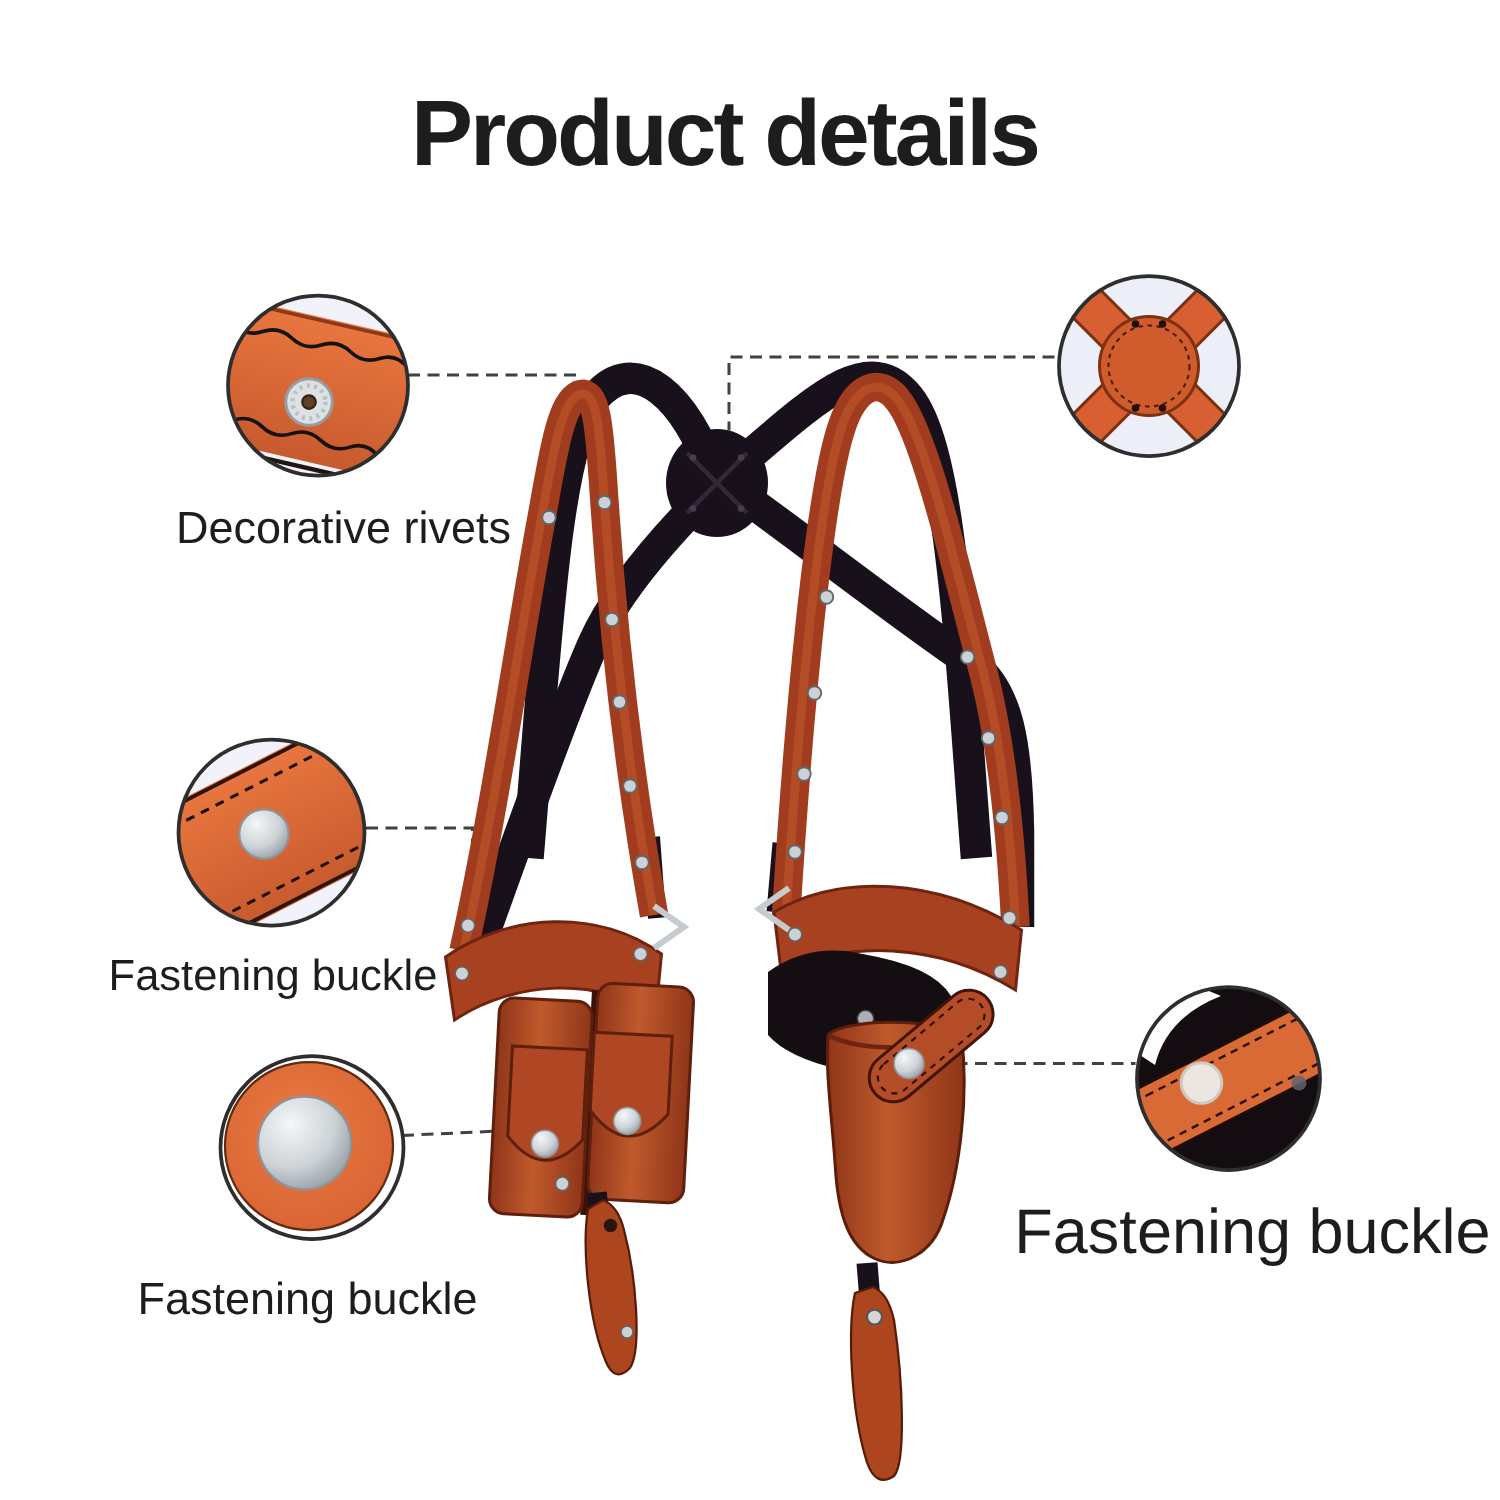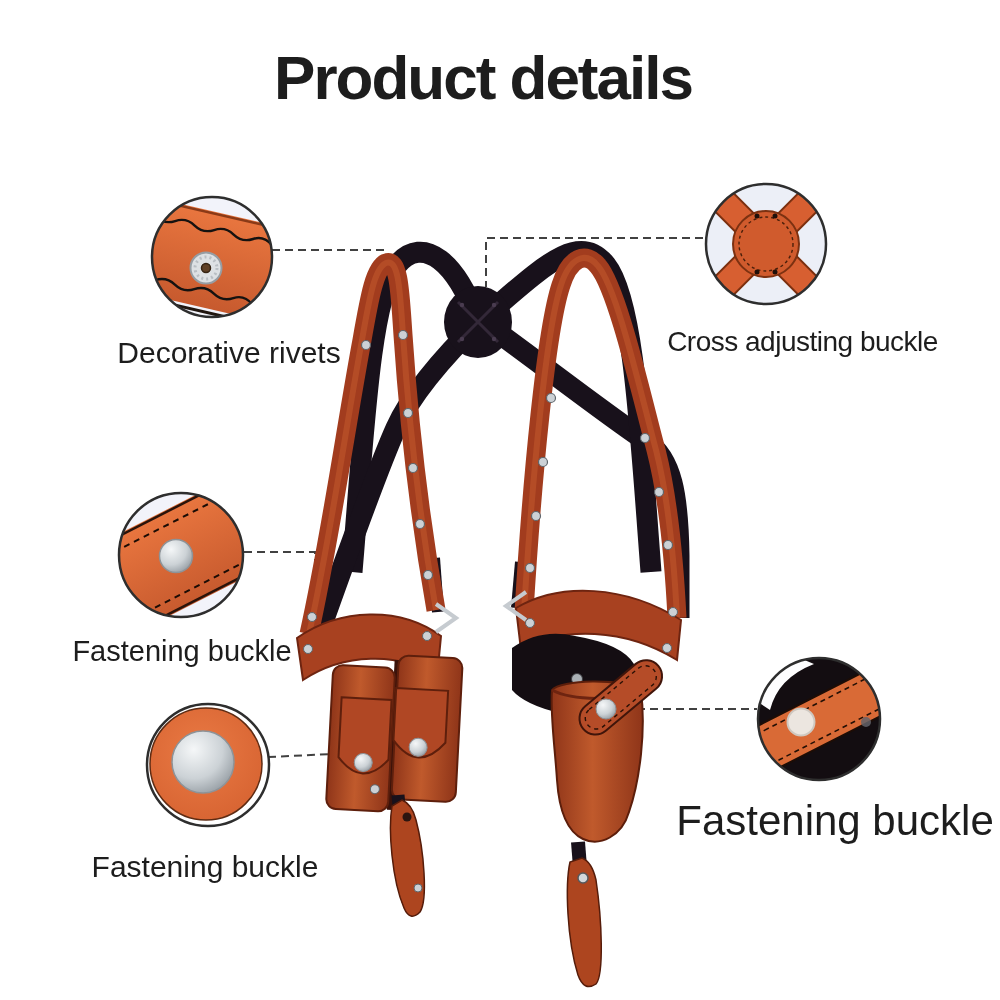--- a/index.html
+++ b/index.html
@@ -1,20 +1,20 @@
 <!DOCTYPE html>
 <html><head>
 <meta charset="utf-8">
 <style>
   html,body{margin:0;padding:0;background:#fff;}
   .stage{position:relative;width:1000px;height:1000px;background:#fff;overflow:hidden;
          font-family:"Liberation Sans", sans-serif;color:#1d1d1d;}
   .stage svg{position:absolute;left:0;top:0;}
   .lbl{position:absolute;text-align:center;color:#1d1d1d;white-space:nowrap;}
-  .title{left:0;top:42px;width:966px;font-size:62px;font-weight:bold;letter-spacing:-2px;}
+  .title{left:0;top:54px;width:966px;font-size:62px;font-weight:bold;letter-spacing:-2px;}
   .lbl-deco{left:98px;top:336px;width:262px;font-size:30px;}
   .lbl-cross{left:655px;top:326px;width:295px;font-size:28px;letter-spacing:-0.5px;}
   .lbl-fast1{left:60px;top:635px;width:244px;font-size:29px;}
   .lbl-fast2{left:73px;top:850px;width:264px;font-size:30px;}
   .lbl-fast3{left:668px;top:797px;width:334px;font-size:42px;}
 </style>
 </head>
 <body>
 
 <div class="stage">
@@ -236,17 +236,16 @@
       </g>
       <circle cx="801" cy="722" r="13.5" fill="#ece6e0" stroke="#cfc8c0" stroke-width="2"></circle>
       <circle cx="866" cy="722" r="5" fill="#63636a" opacity="0.85"></circle>
     </g>
     <circle cx="819" cy="719" r="61" fill="none" stroke="#2e2e2e" stroke-width="2.5"></circle>
   </g>
 </svg>
 
   <div class="lbl title">Product details</div>
   <div class="lbl lbl-deco">Decorative rivets</div>
-  <div class="lbl lbl-cross">Cross adjusting buckle</div>
   <div class="lbl lbl-fast1">Fastening buckle</div>
   <div class="lbl lbl-fast2">Fastening buckle</div>
   <div class="lbl lbl-fast3">Fastening buckle</div>
 </div>
 
 </body></html>

